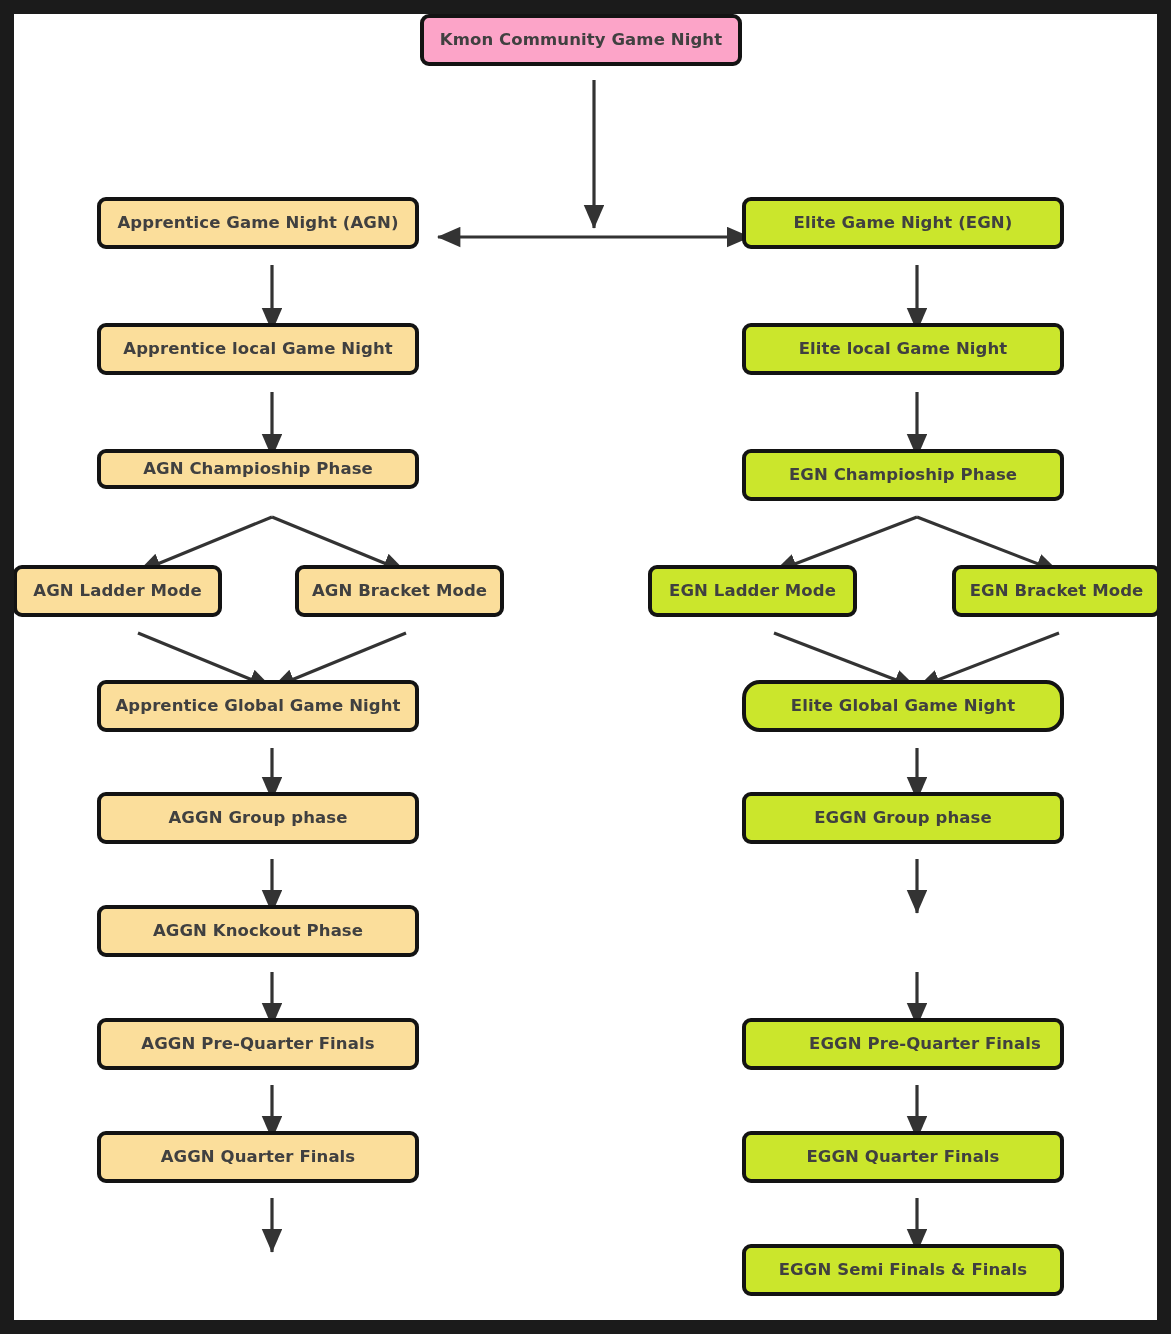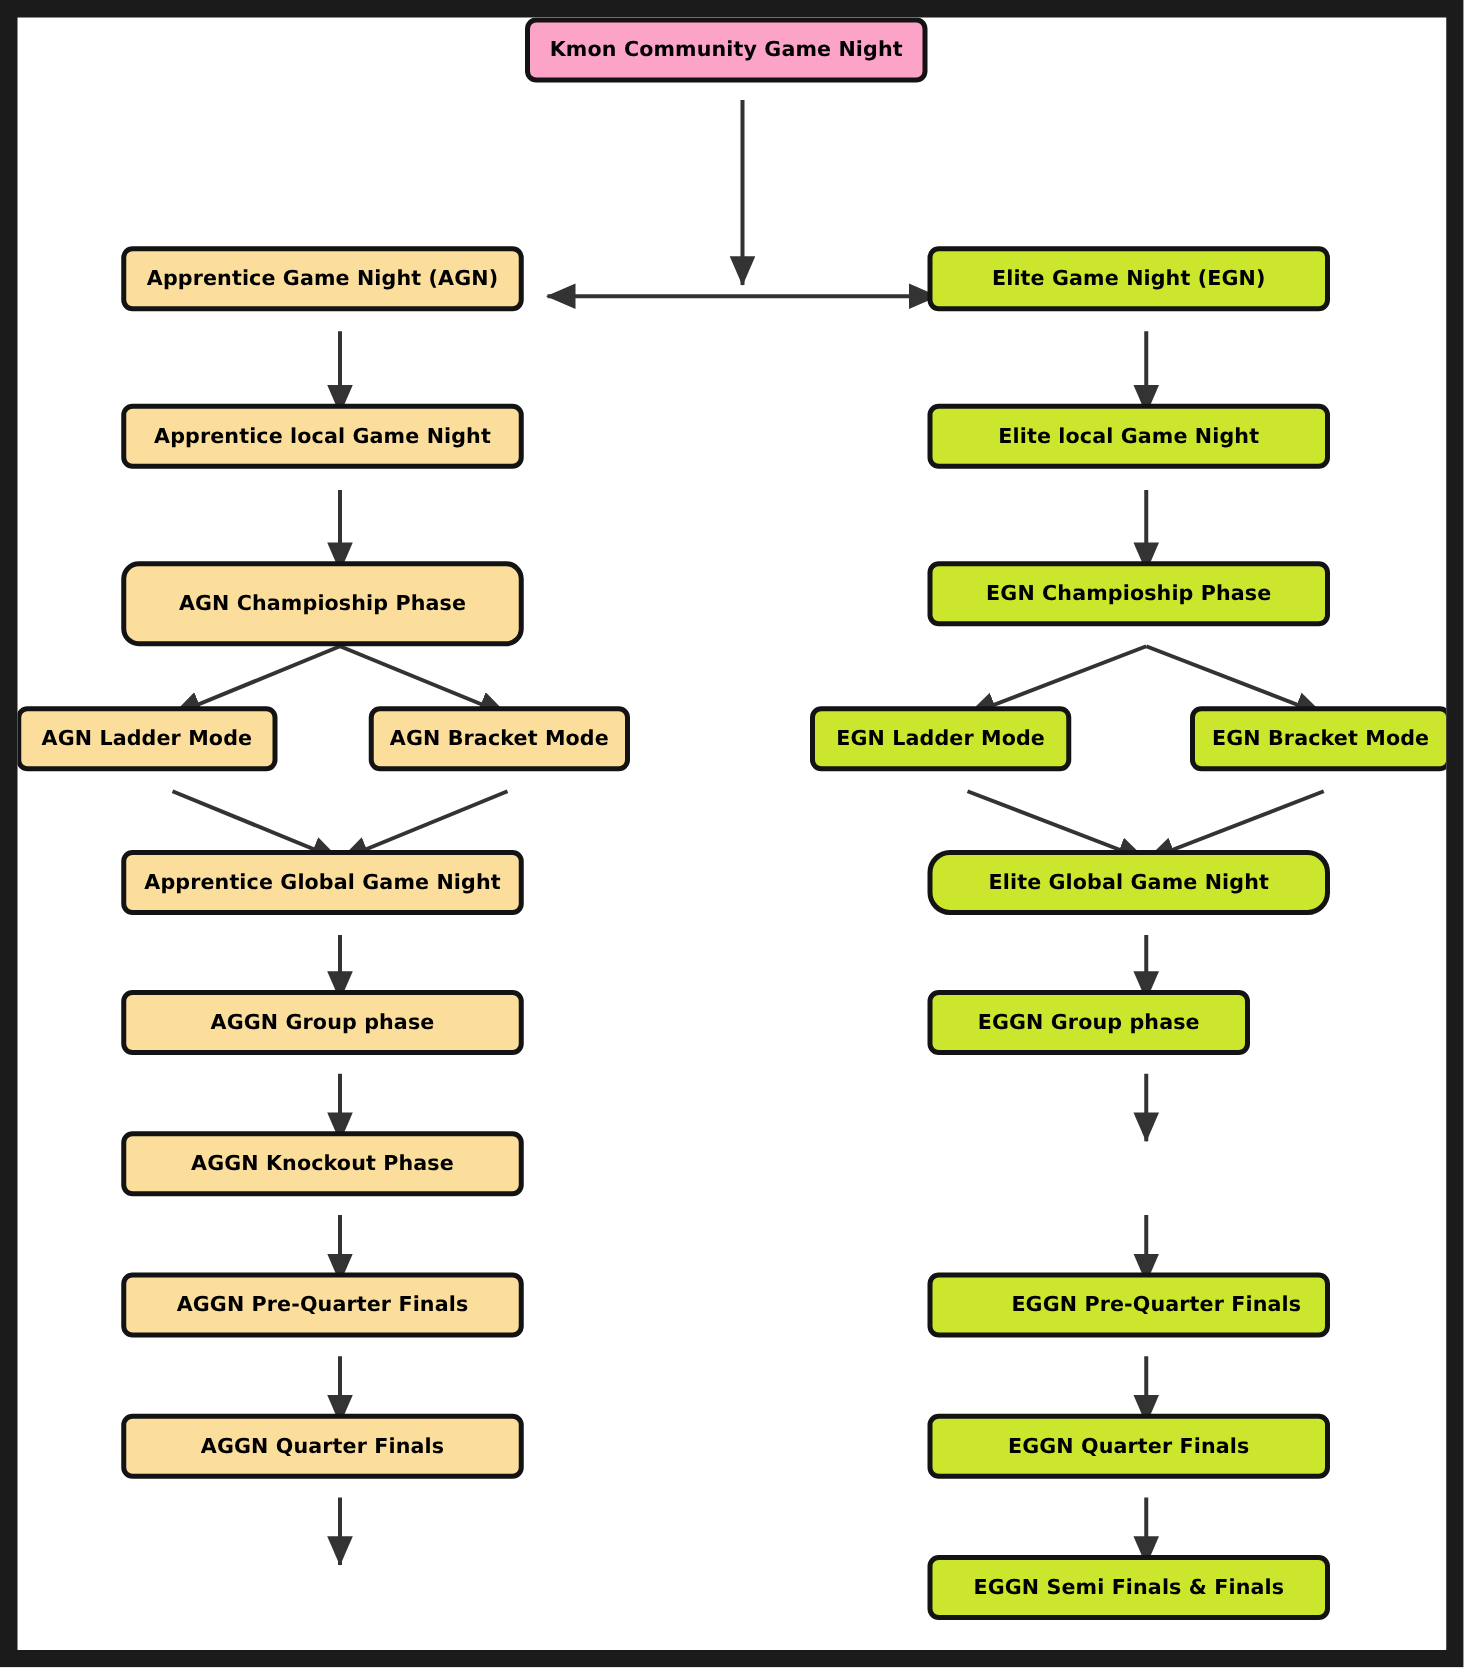--- a/index.html
+++ b/index.html
@@ -52,21 +52,21 @@
     border-radius: 9px;
     display: flex;
     align-items: center;
     justify-content: center;
     z-index: 10;
     text-align: center;
   }
   .node .label {
     font-size: 16.5px;
     font-weight: bold;
-    color: #000000;
+    color: #404040;
     letter-spacing: 0.1px;
     line-height: 1.1;
     padding: 0 8px;
     white-space: nowrap;
   }
   .n-root  { background: #FCA4C8; }
   .n-agn   { background: #FBDE9B; }
   .n-egn   { background: #CBE62C; }
 </style>
 </head>
@@ -128,21 +128,21 @@
     </div>
 
     <div class="node n-agn" style="left:83px; top:183px; width:322px; height:52px;">
       <span class="label">Apprentice Game Night (AGN)</span>
     </div>
 
     <div class="node n-agn" style="left:83px; top:309px; width:322px; height:52px;">
       <span class="label">Apprentice local Game Night</span>
     </div>
 
-    <div class="node n-agn" style="left:83px; top:435px; width:322px; height:68px;border-radius:14px;">
+    <div class="node n-agn" style="left:83px; top:435px; width:322px; height:40px;">
       <span class="label">AGN Champioship Phase</span>
     </div>
 
     <div class="node n-agn" style="left:-1px; top:551px; width:209px; height:52px;">
       <span class="label">AGN Ladder Mode</span>
     </div>
 
     <div class="node n-agn" style="left:281px; top:551px; width:209px; height:52px;">
       <span class="label">AGN Bracket Mode</span>
     </div>
@@ -185,21 +185,21 @@
     </div>
 
     <div class="node n-egn" style="left:938px; top:551px; width:209px; height:52px;">
       <span class="label">EGN Bracket Mode</span>
     </div>
 
     <div class="node n-egn" style="left:728px; top:666px; width:322px; height:52px;border-radius:18px;">
       <span class="label">Elite Global Game Night</span>
     </div>
 
-    <div class="node n-egn" style="left:728px; top:778px; width:258px; height:52px;">
+    <div class="node n-egn" style="left:728px; top:778px; width:322px; height:52px;">
       <span class="label">EGGN Group phase</span>
     </div>
 
 
     <div class="node n-egn" style="left:728px; top:1004px; width:322px; height:52px;padding-left:44px;">
       <span class="label">EGGN Pre-Quarter Finals</span>
     </div>
 
     <div class="node n-egn" style="left:728px; top:1117px; width:322px; height:52px;">
       <span class="label">EGGN Quarter Finals</span>

